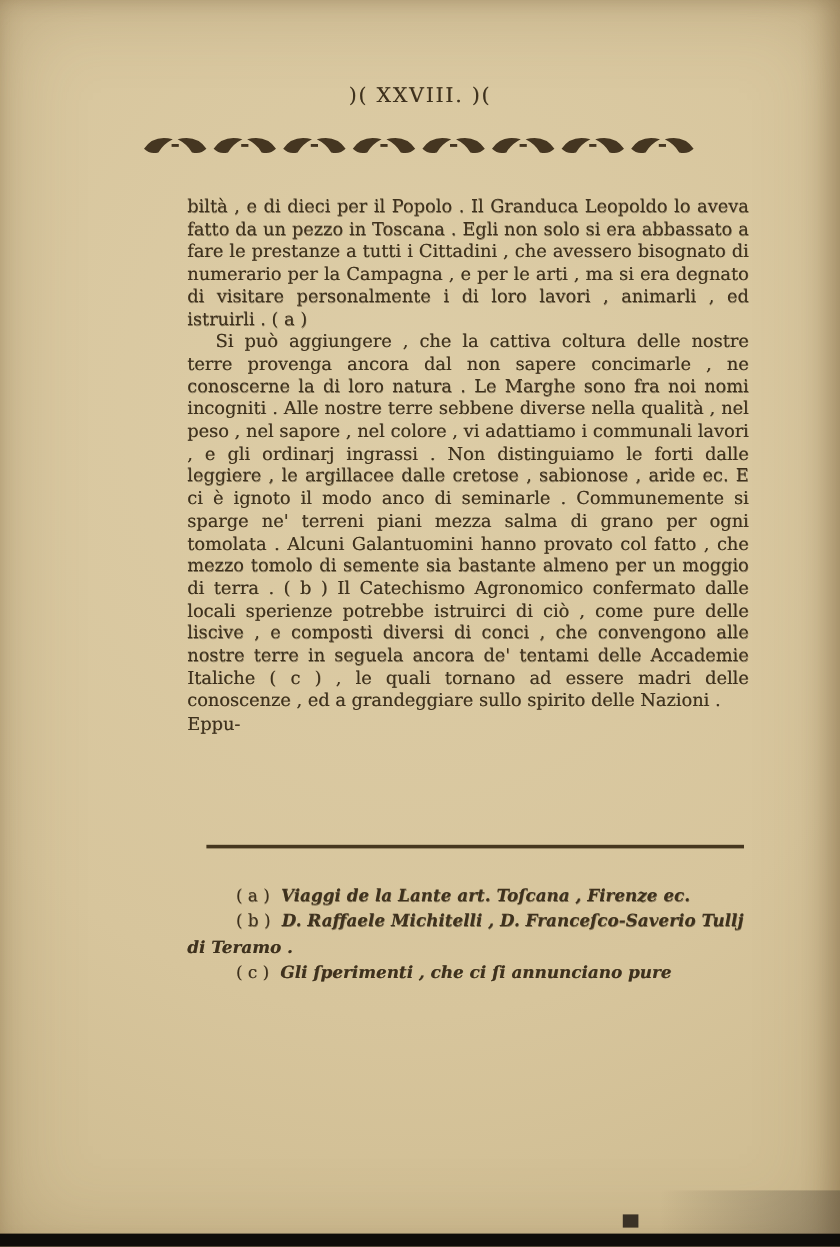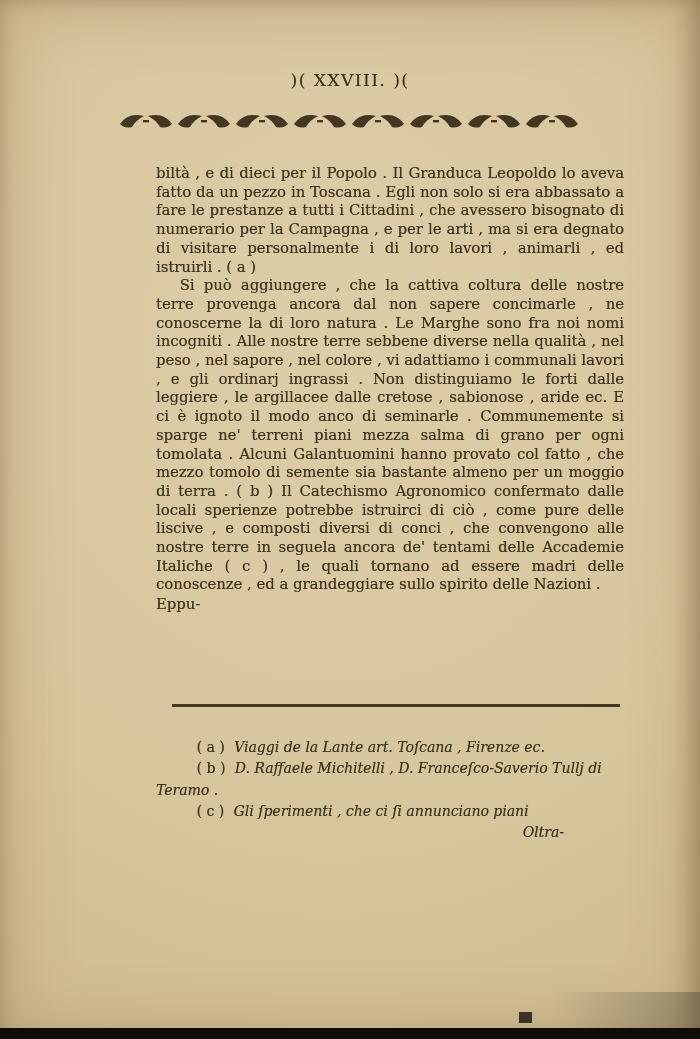--- a/index.html
+++ b/index.html
@@ -49,21 +49,21 @@
   }
 
   .footnotes {
     position: absolute; top: 737px; left: 156px; width: 470px;
     font-size: 14px; line-height: 21.3px;
     text-align: left;
   }
   .footnotes p { margin: 0; }
   .fn { text-indent: 2.9em; }
   .fn-label { margin-right: 0.35em; }
-  .fn-text { font-style: italic; }
+  .fn-text { font-style: italic; font-weight: bold; }
   .catchword-foot {
     text-align: right; padding-right: 62px;
     font-style: italic;
   }
 
   .scan-smudge {
     position: absolute; right: 0; bottom: 11px; width: 150px; height: 36px;
     background: linear-gradient(to right, rgba(80, 70, 55, 0.0), rgba(70, 62, 50, 0.38));
   }
   .scan-mark {
@@ -114,22 +114,21 @@
     <p class="fn">
       <span class="fn-label">( a )</span>
       <span class="fn-text">Viaggi de la Lante art. Toſcana , Firenze ec.</span>
     </p>
     <p class="fn">
       <span class="fn-label">( b )</span>
       <span class="fn-text">D. Raffaele Michitelli , D. Franceſco-Saverio Tullj di Teramo .</span>
     </p>
     <p class="fn">
       <span class="fn-label">( c )</span>
-      <span class="fn-text">Gli ſperimenti , che ci ſi annunciano piani</span>
+      <span class="fn-text">Gli ſperimenti , che ci ſi annunciano pure</span>
     </p>
-    <p class="catchword-foot">Oltra-</p>
   </div>
 
   <div class="scan-smudge"></div>
   <div class="scan-mark"></div>
   <div class="bottom-band"></div>
 
 </div>
 
 </body></html>

